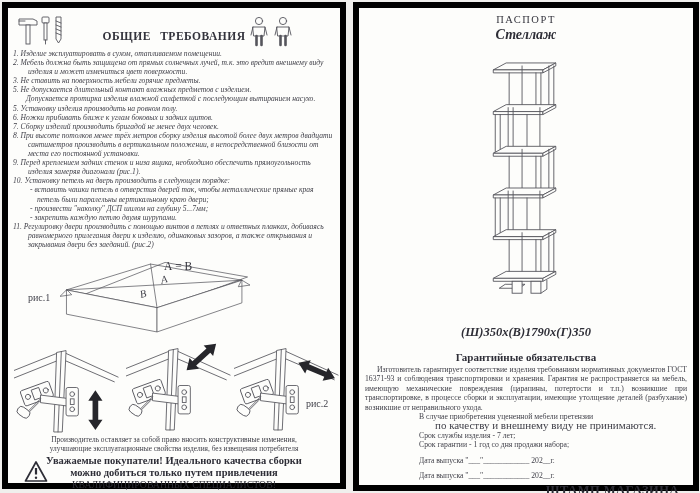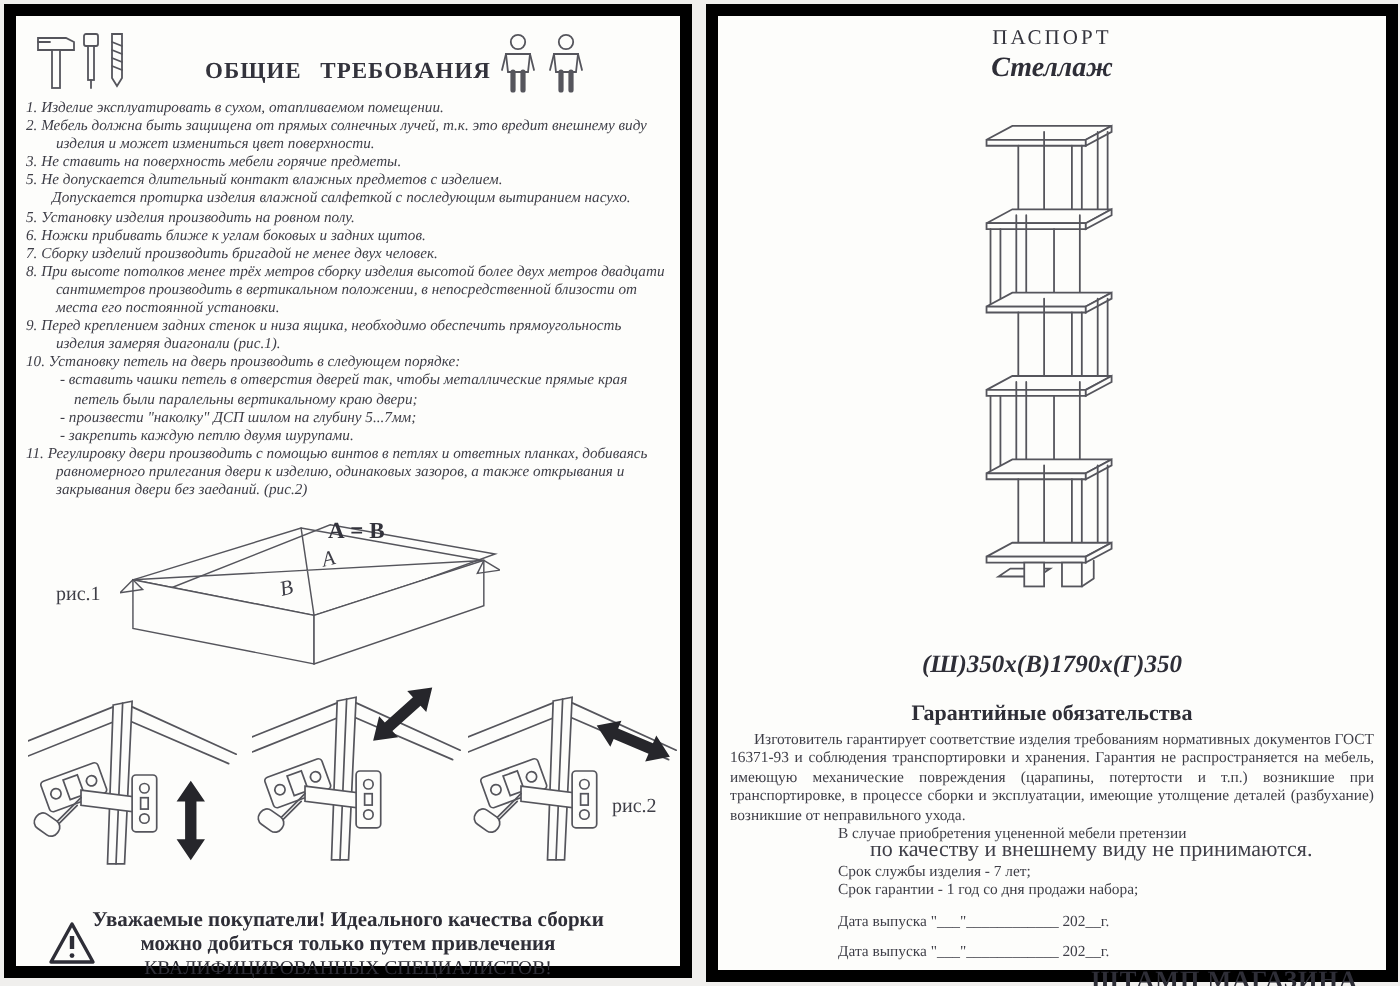--- a/index.html
+++ b/index.html
@@ -16,21 +16,21 @@
   
   .lp-title{position:absolute;top:22px;left:0;right:0;text-align:center;
     font-weight:bold;font-size:11.5px;letter-spacing:.5px;word-spacing:6px;color:#33333c;}
   .tools{position:absolute;left:10px;top:6px;}
   .persons{position:absolute;left:240px;top:8px;}
   .req-list{position:absolute;top:41px;left:5px;right:4px;font-size:7.6px;line-height:9.1px;color:#3e3e47;}
   .req{padding-left:15px;text-indent:-15px;font-style:italic;}
   .req.sub{padding-left:24px;text-indent:-7px;}
   .req.cont{padding-left:13px;text-indent:0;}
   .fig1-wrap{position:absolute;top:246px;left:0;right:0;height:86px;}
-  .fig1-eq{position:absolute;left:156px;top:6px;font-size:11.5px;font-weight:bold;color:#33333c;}
+  .fig1-eq{position:absolute;left:156px;top:6px;font-size:11.5px;font-weight:normal;color:#33333c;}
   .fig1-label{position:absolute;left:20px;top:38px;font-size:10px;}
   .box-svg{position:absolute;left:52px;top:2px;}
   .hinges{position:absolute;top:330px;left:0;right:0;height:98px;}
   .hinge1{position:absolute;left:6px;top:2px;}
   .hinge2{position:absolute;left:118px;top:0px;}
   .hinge3{position:absolute;left:226px;top:0px;}
   .fig2-label{position:absolute;left:298px;top:60px;font-size:10px;}
   .mfg-note{position:absolute;top:428px;left:0;right:0;text-align:center;font-size:7.4px;line-height:8.6px;}
   .warn-wrap{position:absolute;top:447px;left:0;right:0;text-align:center;}
   .warn-tri{position:absolute;left:16px;top:5px;}
@@ -161,20 +161,24 @@
       <use href="#hinge"></use>
       <use href="#dblarrow" transform="translate(64,34) rotate(-42)"></use>
     </svg>
     <svg class="hinge3" width="106" height="95" viewBox="0 0 112 100">
       <use href="#hinge"></use>
       <use href="#dblarrow" transform="translate(68,26) rotate(23)"></use>
     </svg>
     <span class="fig2-label">рис.2</span>
   </div>
 
+  <div class="mfg-note">
+    <div>Производитель оставляет за собой право вносить конструктивные изменения,</div>
+    <div>улучшающие эксплуатационные свойства изделия, без извещения потребителя</div>
+  </div>
 
   <div class="warn-wrap">
     <svg class="warn-tri" width="24" height="23" viewBox="0 0 24 23">
       <polygon points="12,2 22.5,21 1.5,21" fill="none" stroke="#2e2e37" stroke-width="1.7" stroke-linejoin="round"></polygon>
       <path d="M12 8 L12 14.5" stroke="#2e2e37" stroke-width="2.2"></path>
       <circle cx="12" cy="17.8" r="1.2" fill="#2e2e37"></circle>
     </svg>
     <div class="warn-l1">Уважаемые покупатели! Идеального качества сборки</div>
     <div class="warn-l2">можно добиться только путем привлечения</div>
     <div class="warn-l3">КВАЛИФИЦИРОВАННЫХ СПЕЦИАЛИСТОВ!</div>

